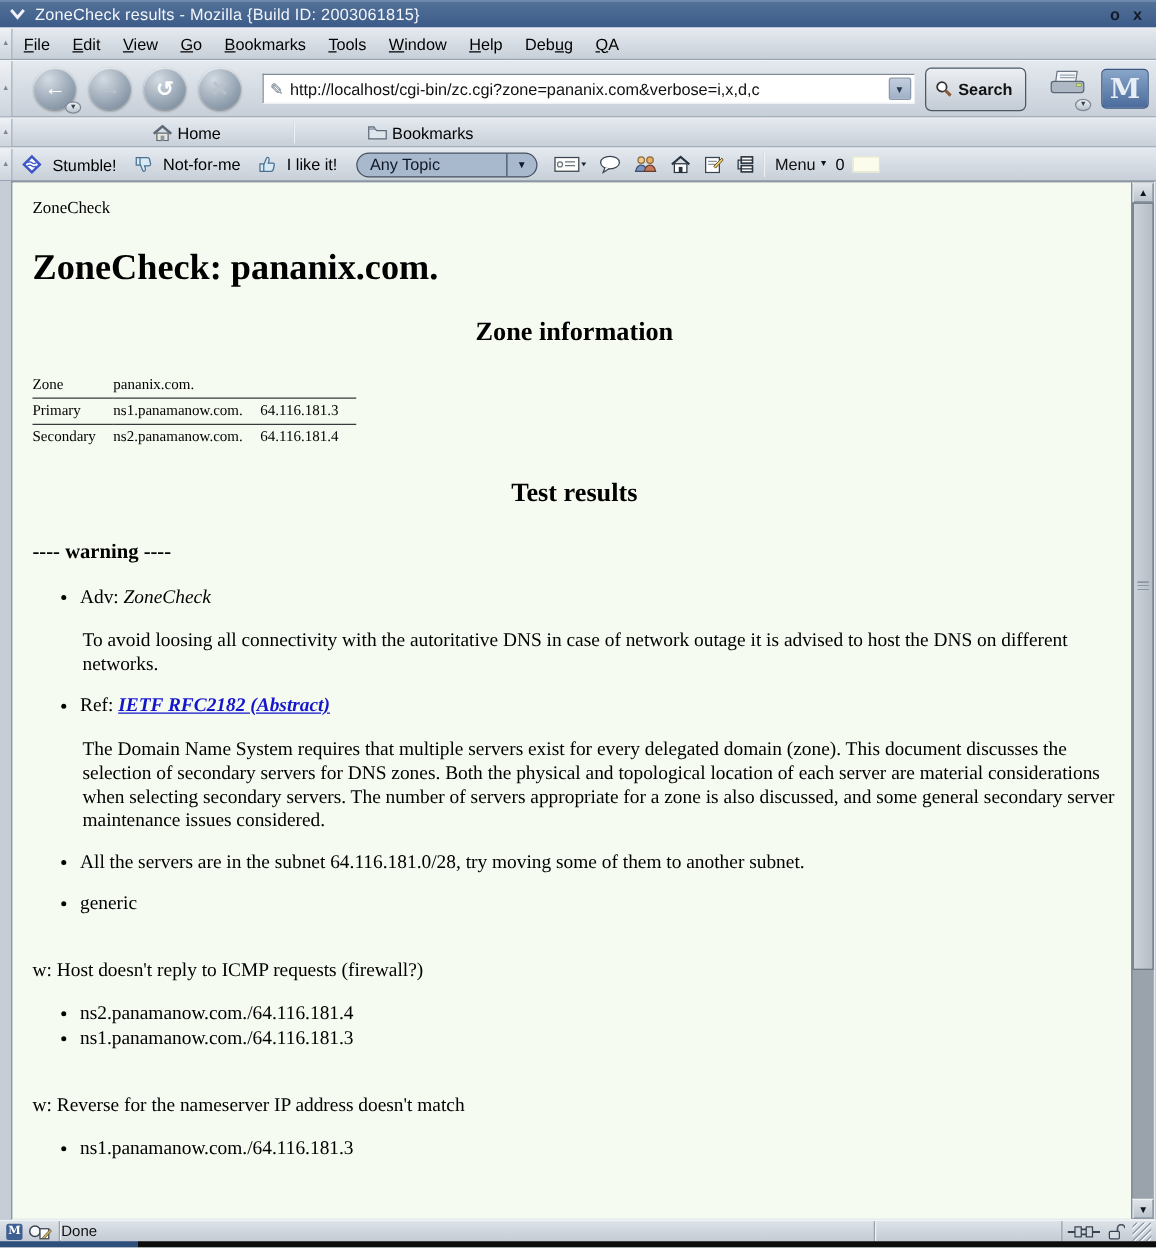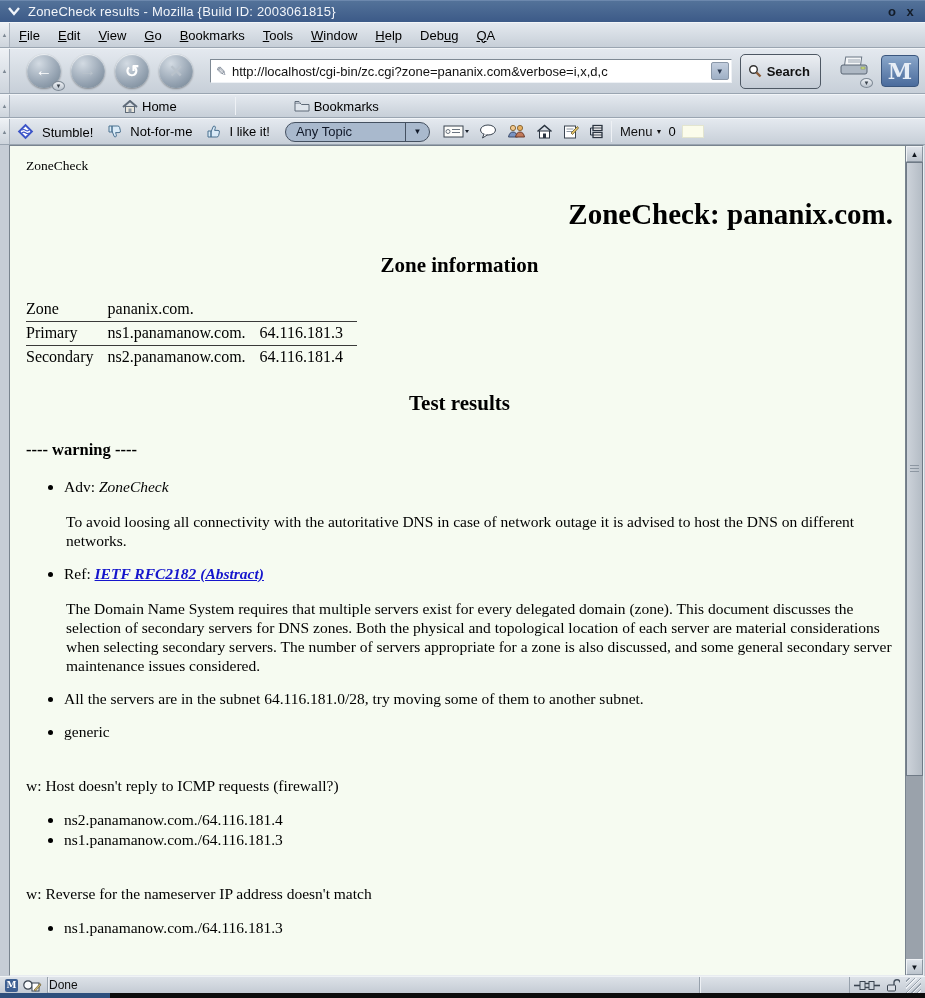--- a/index.html
+++ b/index.html
@@ -53,24 +53,24 @@
   .st-icon { margin:0 5px; display:flex; align-items:center; }
   .menu-drop { display:flex; align-items:center; gap:3px; padding:0 6px; color:#111; }
   .count-box { width:22px; height:13px; background:#fbfceb; border:1px solid #e3e5cf; margin-left:6px; }
 
   
   .contentwrap { flex:1; display:flex; padding:0 1px 0 9px; background:#c6cdd6; min-height:0; }
   .contentframe { flex:1; display:flex; border:1px solid #79848f; border-bottom-color:#e8ecf0; border-right-color:#e8ecf0; min-width:0; }
   .page { flex:1; background:#f6fbf1; overflow:hidden; padding:10px 12px 0 6px; color:#000;
           font-family:"Liberation Serif", serif; font-size:15.5px; min-width:0; }
   .page .site { font-size:13.5px; margin:2px 0 0 10px; }
-  .page h1 { font-size:29px; margin:24px 0 22px 10px; font-weight:bold;text-align:right; }
+  .page h1 { font-size:29px; margin:24px 0 22px 10px; font-weight:bold; }
   .page h2 { font-size:21px; margin:22px 0 20px 10px; font-weight:bold;text-align:center; }
   .page h4 { font-size:16.5px; margin:24px 0 18px 10px; font-weight:bold; }
-  .zonetable { border-collapse:collapse; margin:2px 0 6px 10px; font-size:16px; }
+  .zonetable { border-collapse:collapse; margin:2px 0 6px 10px; font-size:12px; }
   .zonetable td { padding:2px 14px 3px 0; }
   .zonetable tr.lined td { border-bottom:1px solid #3a3a3a; }
   .warn-p { margin:18px 0 16px 10px; }
   .warn-p.gap { margin-top:36px; }
   ul.res { margin:16px 0 16px 10px; padding-left:38px; }
   ul.res li { margin:2px 0; }
   ul.res.spaced > li { margin-bottom:15px; }
   ul.res .inpara { list-style:none; margin:16px 0 16px 2px; line-height:19px; max-width:852px; }
   .ref-link { color:#1515cc; font-style:italic; font-weight:bold; text-decoration:underline; }
   .italic { font-style:italic; }

